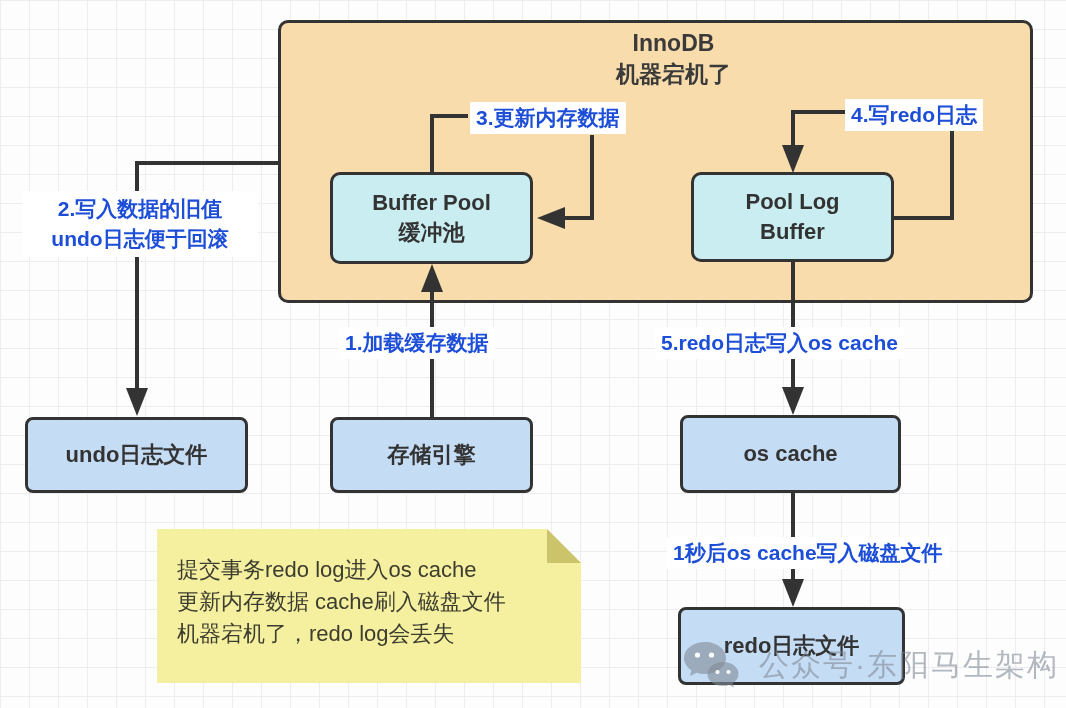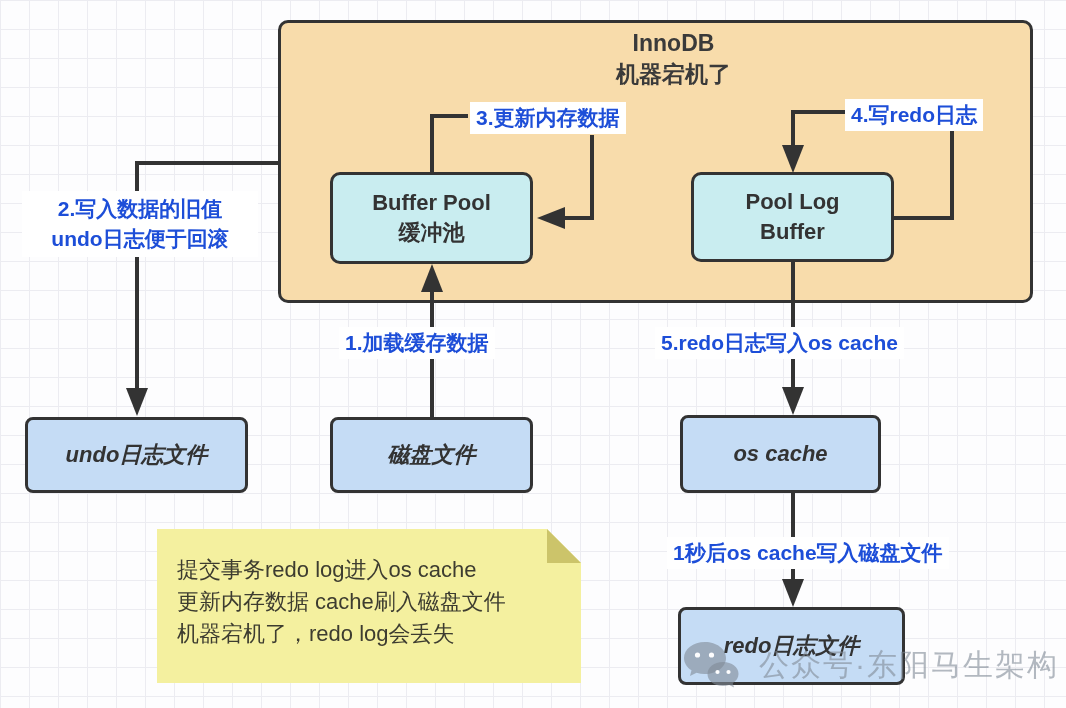--- a/index.html
+++ b/index.html
@@ -24,26 +24,26 @@
     text-align:center; font-size:23px; font-weight:bold; line-height:31px;
     color:#3a3a3a; z-index:2;
   }
   .node {
     position:absolute; z-index:2;
     border:3.5px solid #333; border-radius:10px;
     display:flex; flex-direction:column; align-items:center; justify-content:center;
     font-size:22px; font-weight:600; line-height:30px; text-align:center; color:#333;
   }
   .mem  { background:#c9edf0; }
-  .disk { background:#c5dcf5; border-radius:8px;font-style:italic; }
+  .disk { background:#c5dcf5; border-radius:8px; }
   .bp   { left:330px; top:172px; width:203px; height:92px; }
   .rlb  { left:691px; top:172px; width:203px; height:90px; }
   .undo { left:25px;  top:417px; width:223px; height:76px; }
   .dfile{ left:330px; top:417px; width:203px; height:76px; }
-  .osc  { left:680px; top:415px; width:201px; height:78px; }
+  .osc  { left:680px; top:415px; width:221px; height:78px; }
   .rfile{ left:678px; top:607px; width:227px; height:78px; }
   .step-label {
     position:absolute; z-index:6; background:#fff;
     font-size:21px; font-weight:bold; color:#1d4ed8;
     padding:3px 6px; white-space:nowrap; line-height:26px;
   }
   .step-2 { left:22px; top:191px; width:236px; text-align:center; line-height:30px; }
   .step-3 { left:470px; top:102px; }
   .step-4 { left:845px; top:99px;  }
   .step-1 { left:339px; top:327px; }
@@ -88,21 +88,21 @@
   </div>
   <div class="node mem rlb">
     <div>Pool Log</div>
     <div>Buffer</div>
   </div>
 
   <div class="node disk undo">
     <div>undo日志文件</div>
   </div>
   <div class="node disk dfile">
-    <div>磁盘文件</div>
+    <div>存储引擎</div>
   </div>
   <div class="node disk osc">
     <div>os cache</div>
   </div>
   <div class="node disk rfile">
     <div>redo日志文件</div>
   </div>
 
   <svg class="connectors" width="1066" height="708" viewBox="0 0 1066 708">
     <defs>

